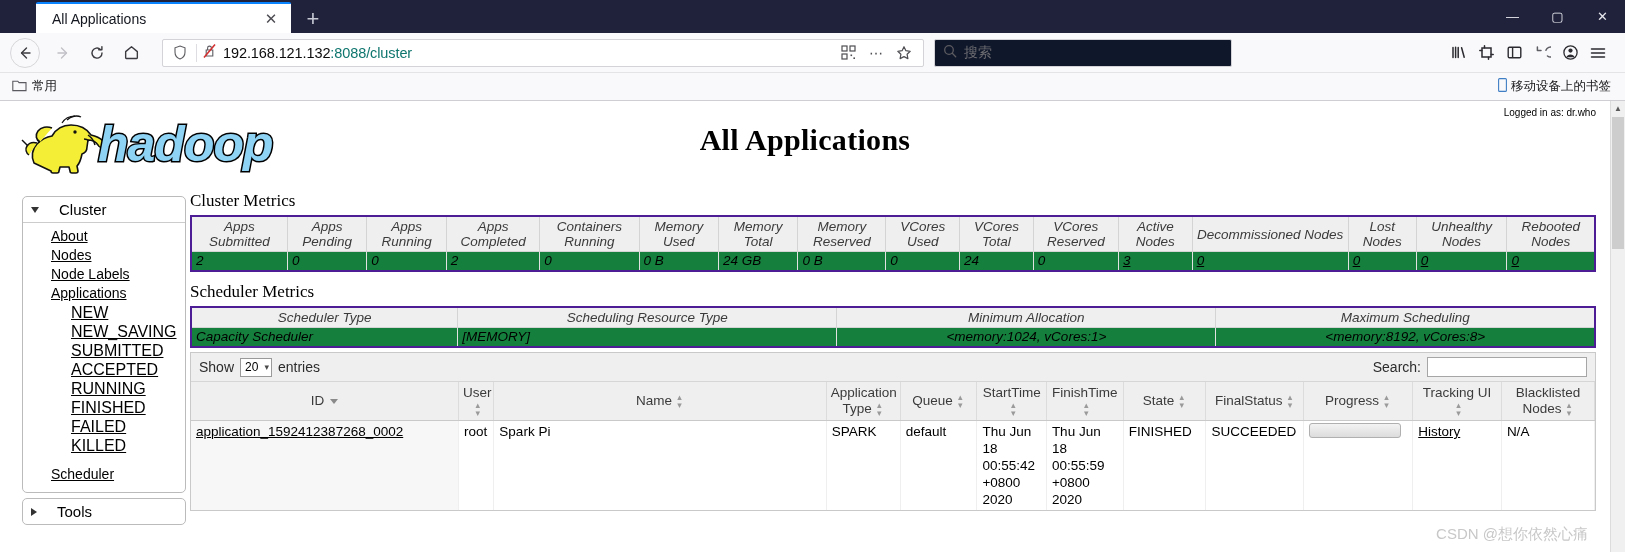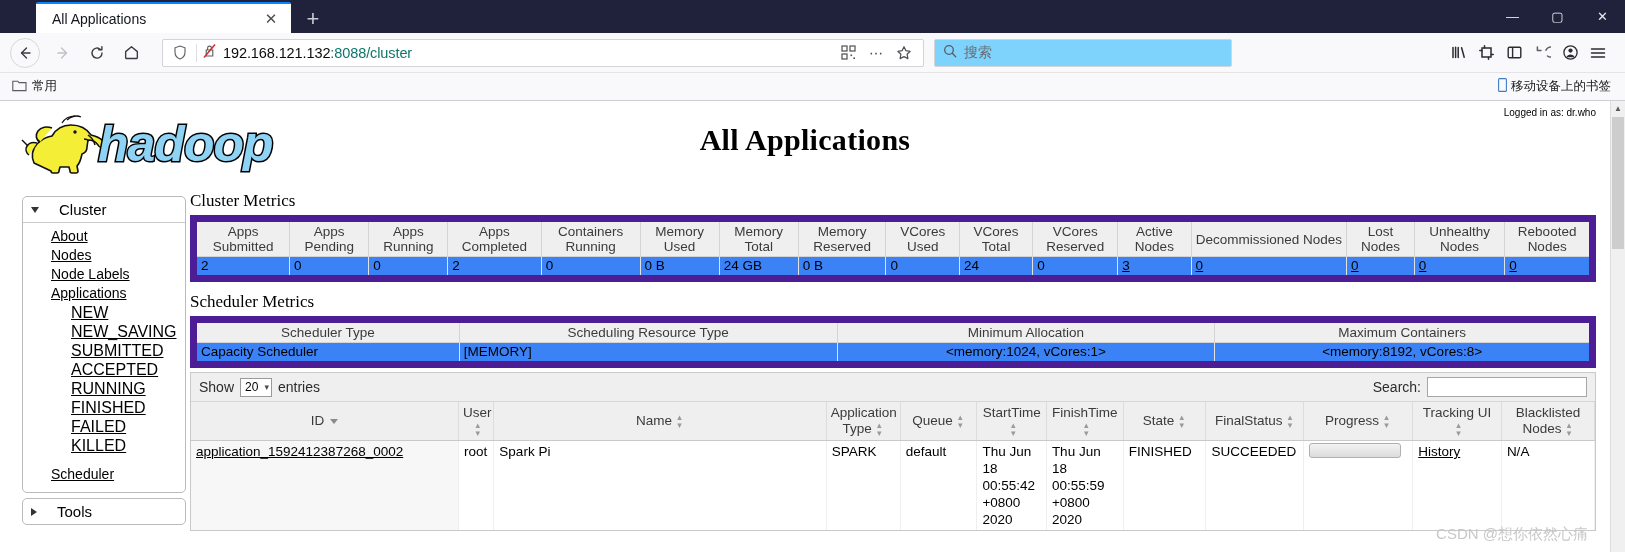--- a/index.html
+++ b/index.html
@@ -54,21 +54,21 @@
   .shield { width:22px; display:flex; justify-content:center; color:#5c5c61; }
   .sep { width:1px; height:18px; background:#dedee2; margin:0 5px; }
   .url-text { font-size:14.5px; color:#0c0c0d; white-space:nowrap;
     padding-left:6px; letter-spacing:-0.1px; }
   .url-text .dim { color:#0f766e; }
   .url-right { margin-left:auto; display:flex; align-items:center; gap:2px; }
   .ubtn { width:26px; height:26px; display:flex; align-items:center;
     justify-content:center; color:#4e4e53; font-size:14px; }
 
   .searchbar {
-    flex:0 0 298px; margin-left:10px; height:28px; background:#7dd3fc;
+    flex:0 0 298px; margin-left:10px; height:28px; background:#0f172a;
     border:1px solid #d3d3d8; border-radius:2px; display:flex;
     align-items:center; padding:0 8px; gap:7px;
   }
   .search-ph { font-size:14px; color:#6b6b70; }
 
   .nav-right { margin-left:auto; display:flex; align-items:center; gap:2px;
      padding-right:4px; }
 
   .bookmarkbar {
     height:28px; background:#f9f9fb; border-bottom:1px solid #cfcfd3;
@@ -114,21 +114,21 @@
     white-space:nowrap; }
   .navlink.sub { padding-left:48px; font-size:16px; }
   .navlink.spaced { margin-top:10px; }
 
   
   .main { flex:1; padding-left:4px; padding-right:0; min-width:0; }
   .sectiontitle { font-size:17px; color:#000; margin:0 0 4px 0;
     font-family:"Liberation Serif", serif; }
 
   table.grid { border-collapse:collapse; width:100%; table-layout:fixed;
-    border:7px solid #4c1d95; background:#3b82f6; }
+    border:2px solid #4c1d95; background:#15803d;font-style:italic; }
   table.grid th {
     background:#efefef; border:1px solid #d4d4d4; font-weight:normal;
     font-size:13.5px; color:#3b3b3b; padding:2px 4px; text-align:center;
     vertical-align:middle; line-height:15px;
   }
   table.grid td {
     border:1px solid #e2e2e2; font-size:13.5px; color:#000; padding:1px 4px;
     vertical-align:top; line-height:16px;
   }
   .cm-table td { text-align:left; }
@@ -460,21 +460,21 @@
                 <col style="width:19%">
                 <col style="width:27%">
                 <col style="width:27%">
                 <col style="width:27%">
               </colgroup>
             <thead>
               <tr>
                 <th>Scheduler Type</th>
                 <th>Scheduling Resource Type</th>
                 <th>Minimum Allocation</th>
-                <th>Maximum Containers</th>
+                <th>Maximum Scheduling</th>
               </tr>
             </thead>
             <tbody>
               <tr>
                 <td class="lft">Capacity Scheduler</td>
                 <td class="lft">[MEMORY]</td>
                 <td>&lt;memory:1024, vCores:1&gt;</td>
                 <td>&lt;memory:8192, vCores:8&gt;</td>
               </tr>
             </tbody>

